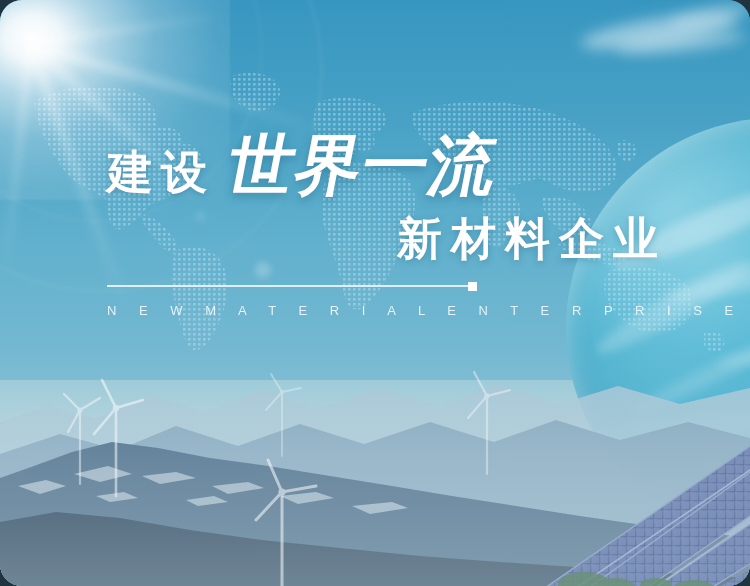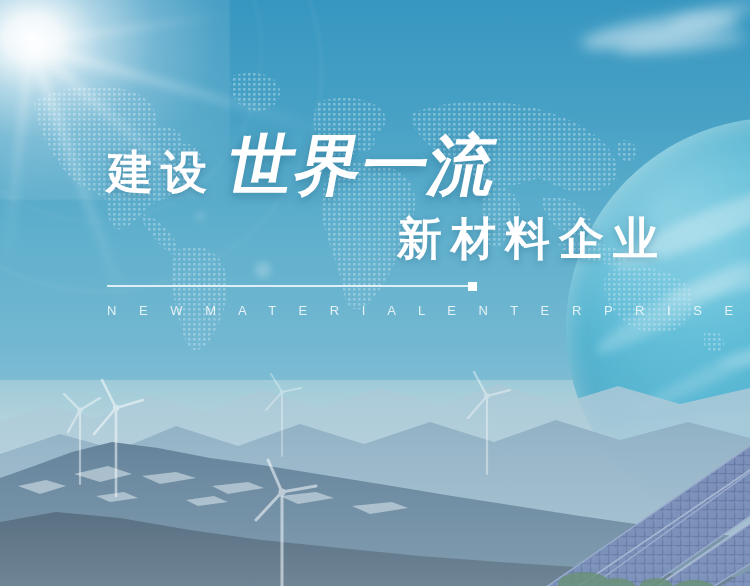--- a/index.html
+++ b/index.html
@@ -17,20 +17,21 @@
         #3a9ac2 0%,
         #4aa4c7 18%,
         #5cadcd 32%,
         #6cb6d1 44%,
         #84c0d4 56%,
         #9fcbd8 66%,
         #b4d3dc 74%,
         #c3d9e0 82%,
         #ccdde3 90%,
         #d2e0e6 100%);
+    border-radius: 22px;
   }
 
   
   .sky-deep {
     position: absolute;
     inset: 0 0 auto 0;
     height: 380px;
     background: linear-gradient(180deg, #3796c0 0%, #47a1c5 30%, #60b0cd 62%, #79bad2 100%);
   }
 

